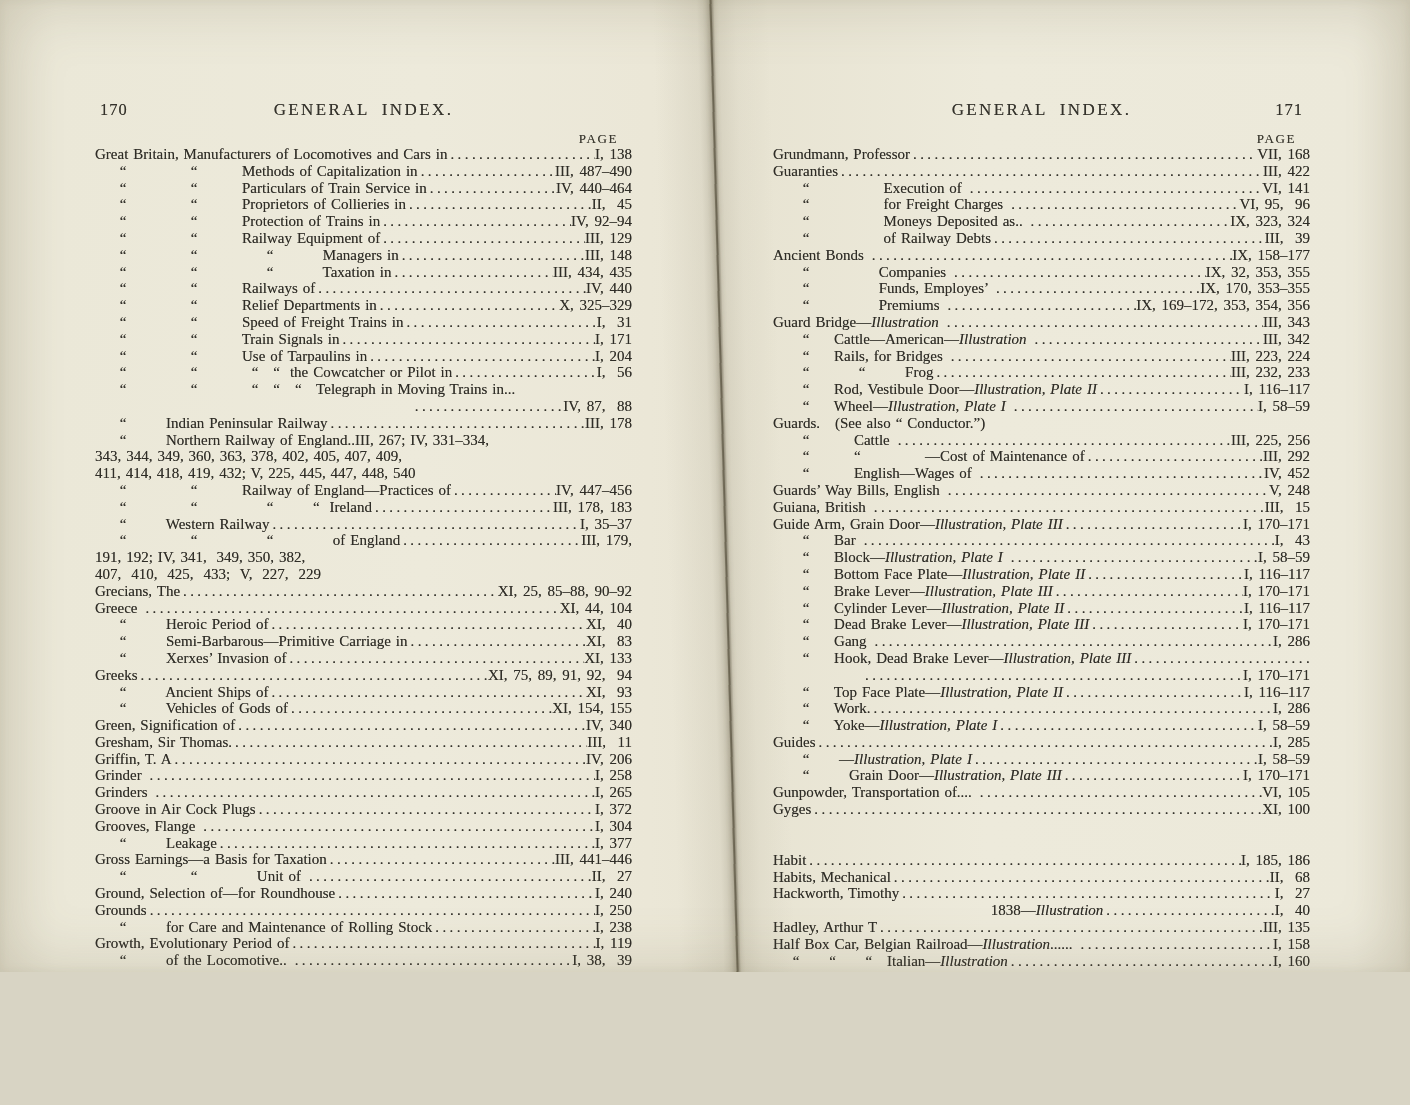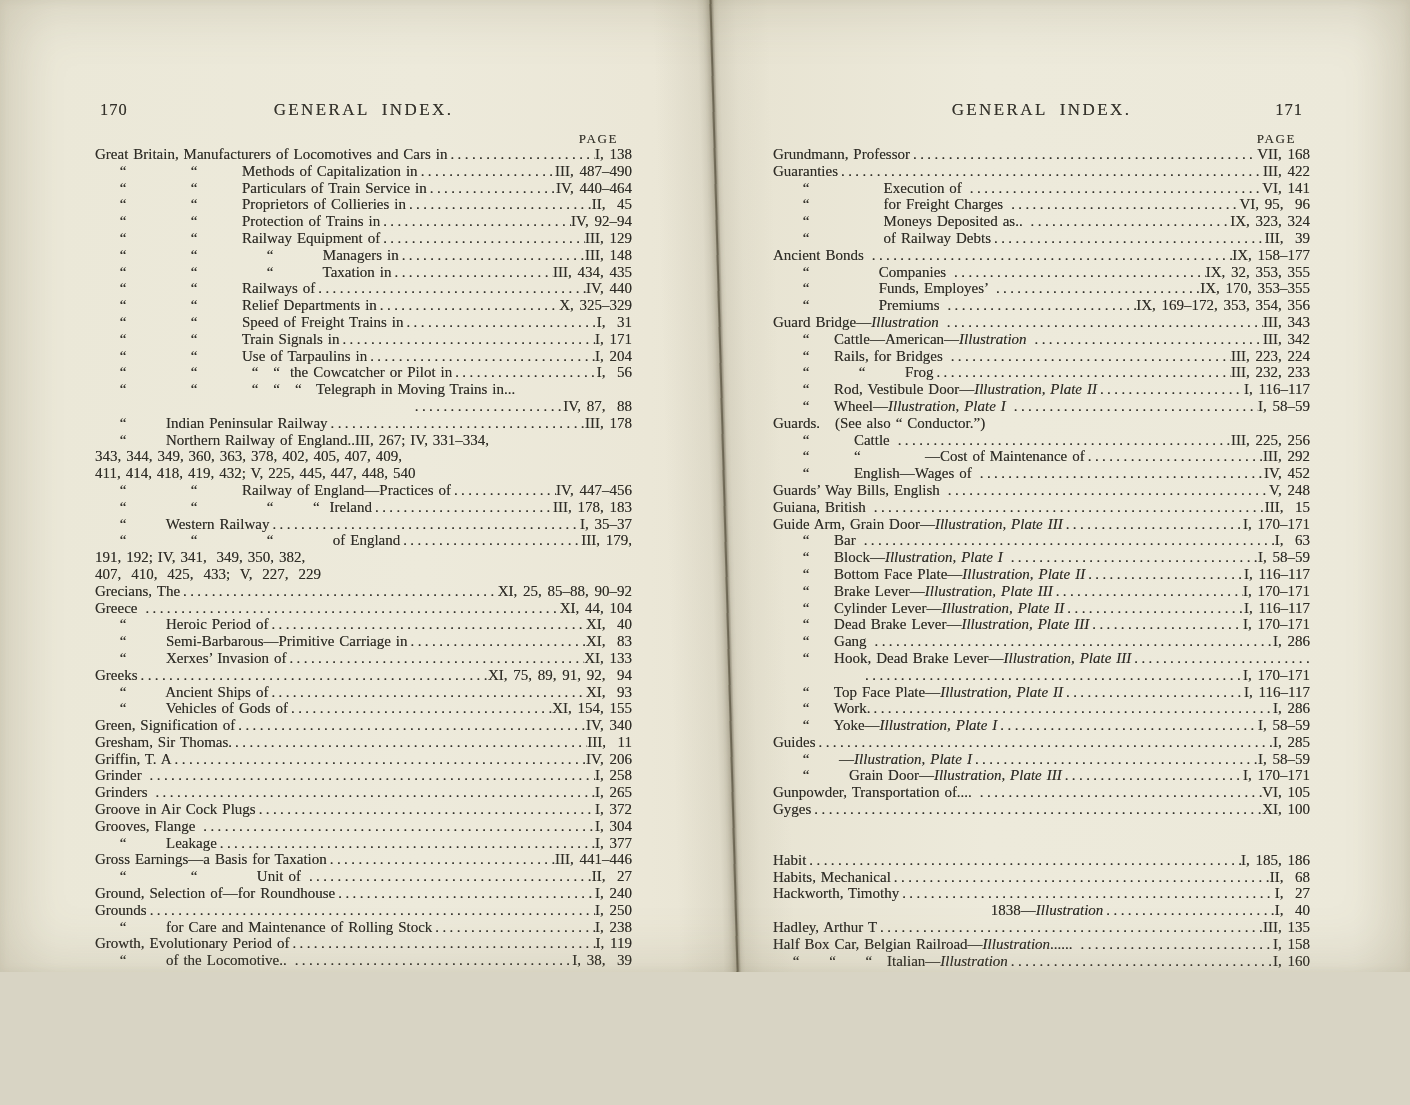--- a/index.html
+++ b/index.html
@@ -440,21 +440,21 @@
           <span class="ref">III,  15</span>
         </div>
         <div class="index-line">
           <span class="lead"><span>Guide Arm, Grain Door—</span><i>Illustration, Plate III</i></span>
           <span class="dots">................................................................................................................................................................</span>
           <span class="ref">I, 170–171</span>
         </div>
         <div class="index-line">
           <span class="lead"><span>      “     Bar </span></span>
           <span class="dots">................................................................................................................................................................</span>
-          <span class="ref">I,  63</span>
+          <span class="ref">I,  43</span>
         </div>
         <div class="index-line">
           <span class="lead"><span>      “     Block—</span><i>Illustration, Plate I</i><span> </span></span>
           <span class="dots">................................................................................................................................................................</span>
           <span class="ref">I, 58–59</span>
         </div>
         <div class="index-line">
           <span class="lead"><span>      “     Bottom Face Plate—</span><i>Illustration, Plate II</i></span>
           <span class="dots">................................................................................................................................................................</span>
           <span class="ref">I, 116–117</span>

